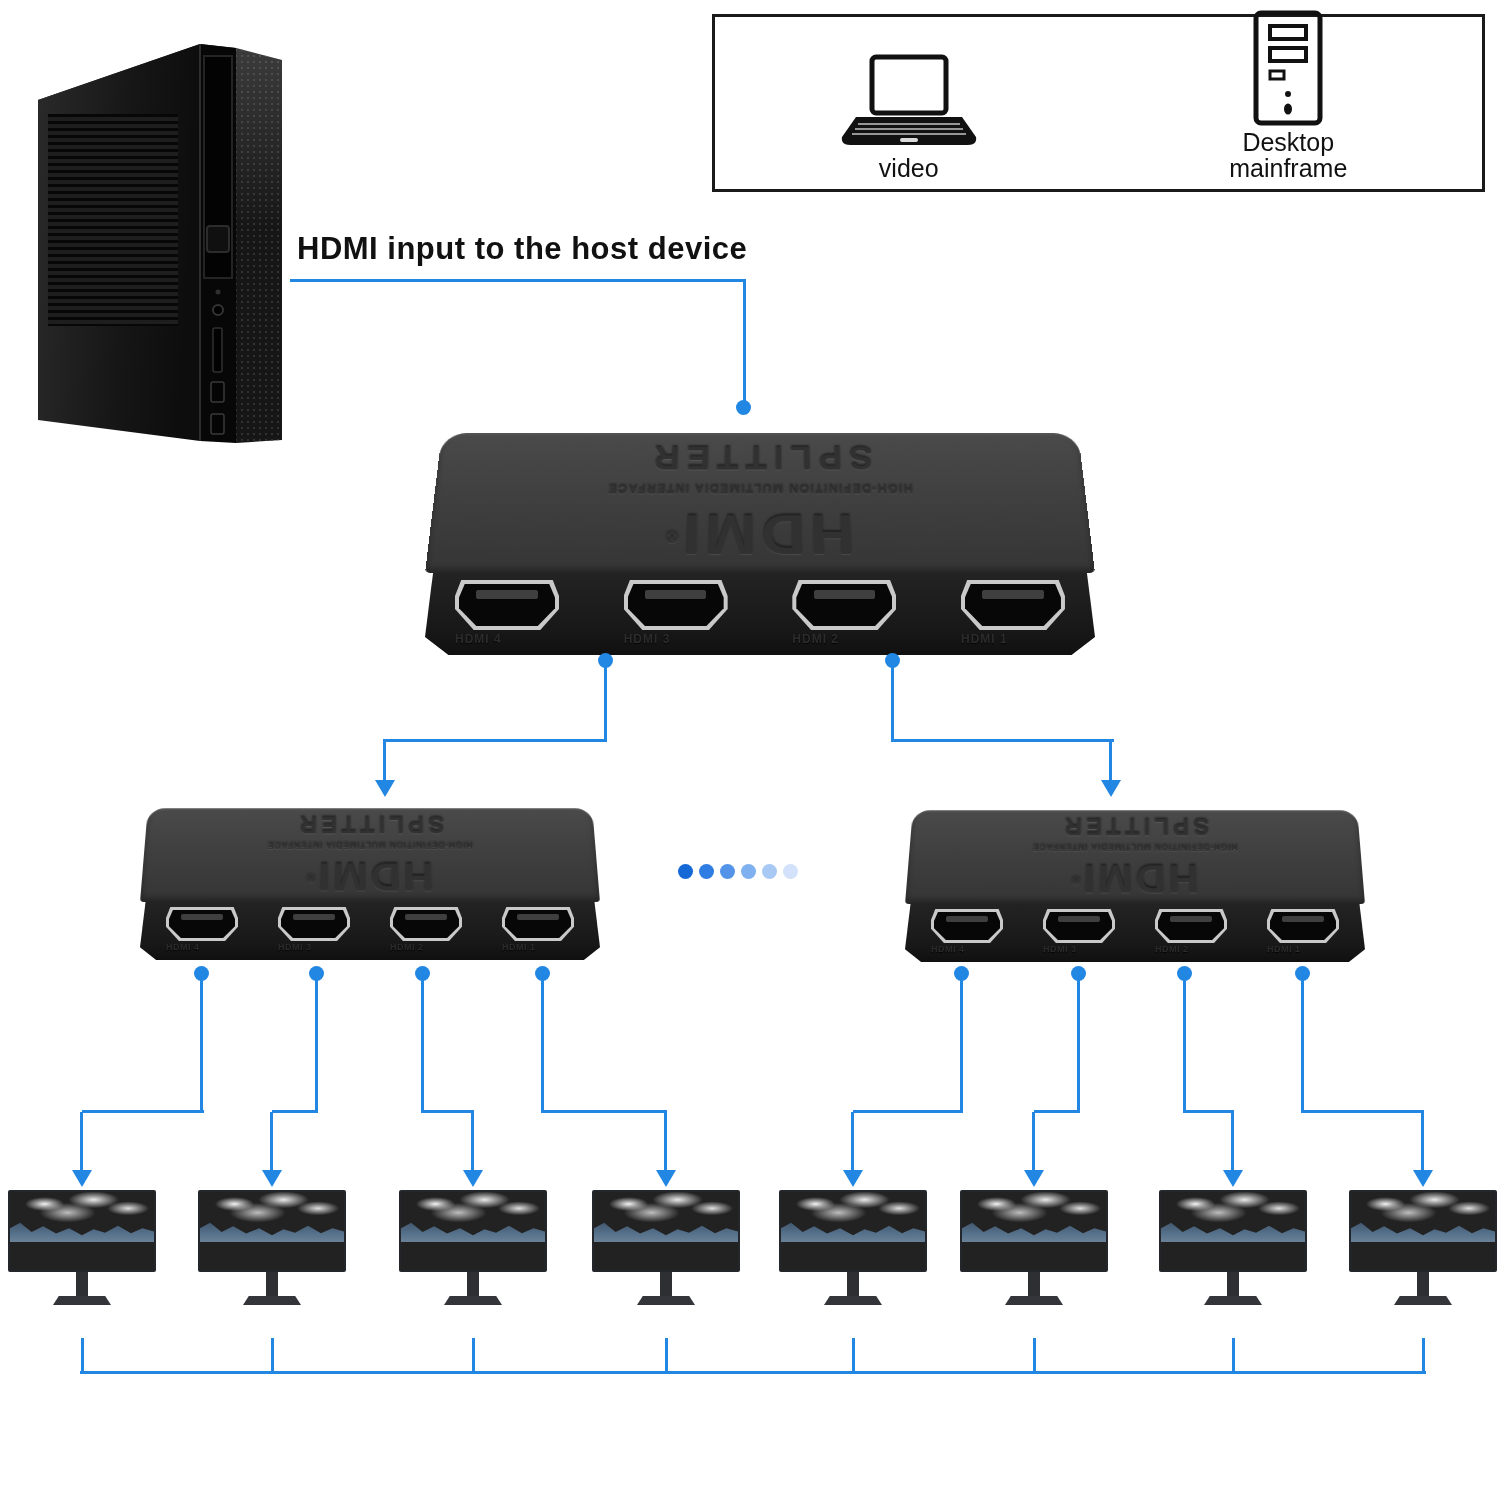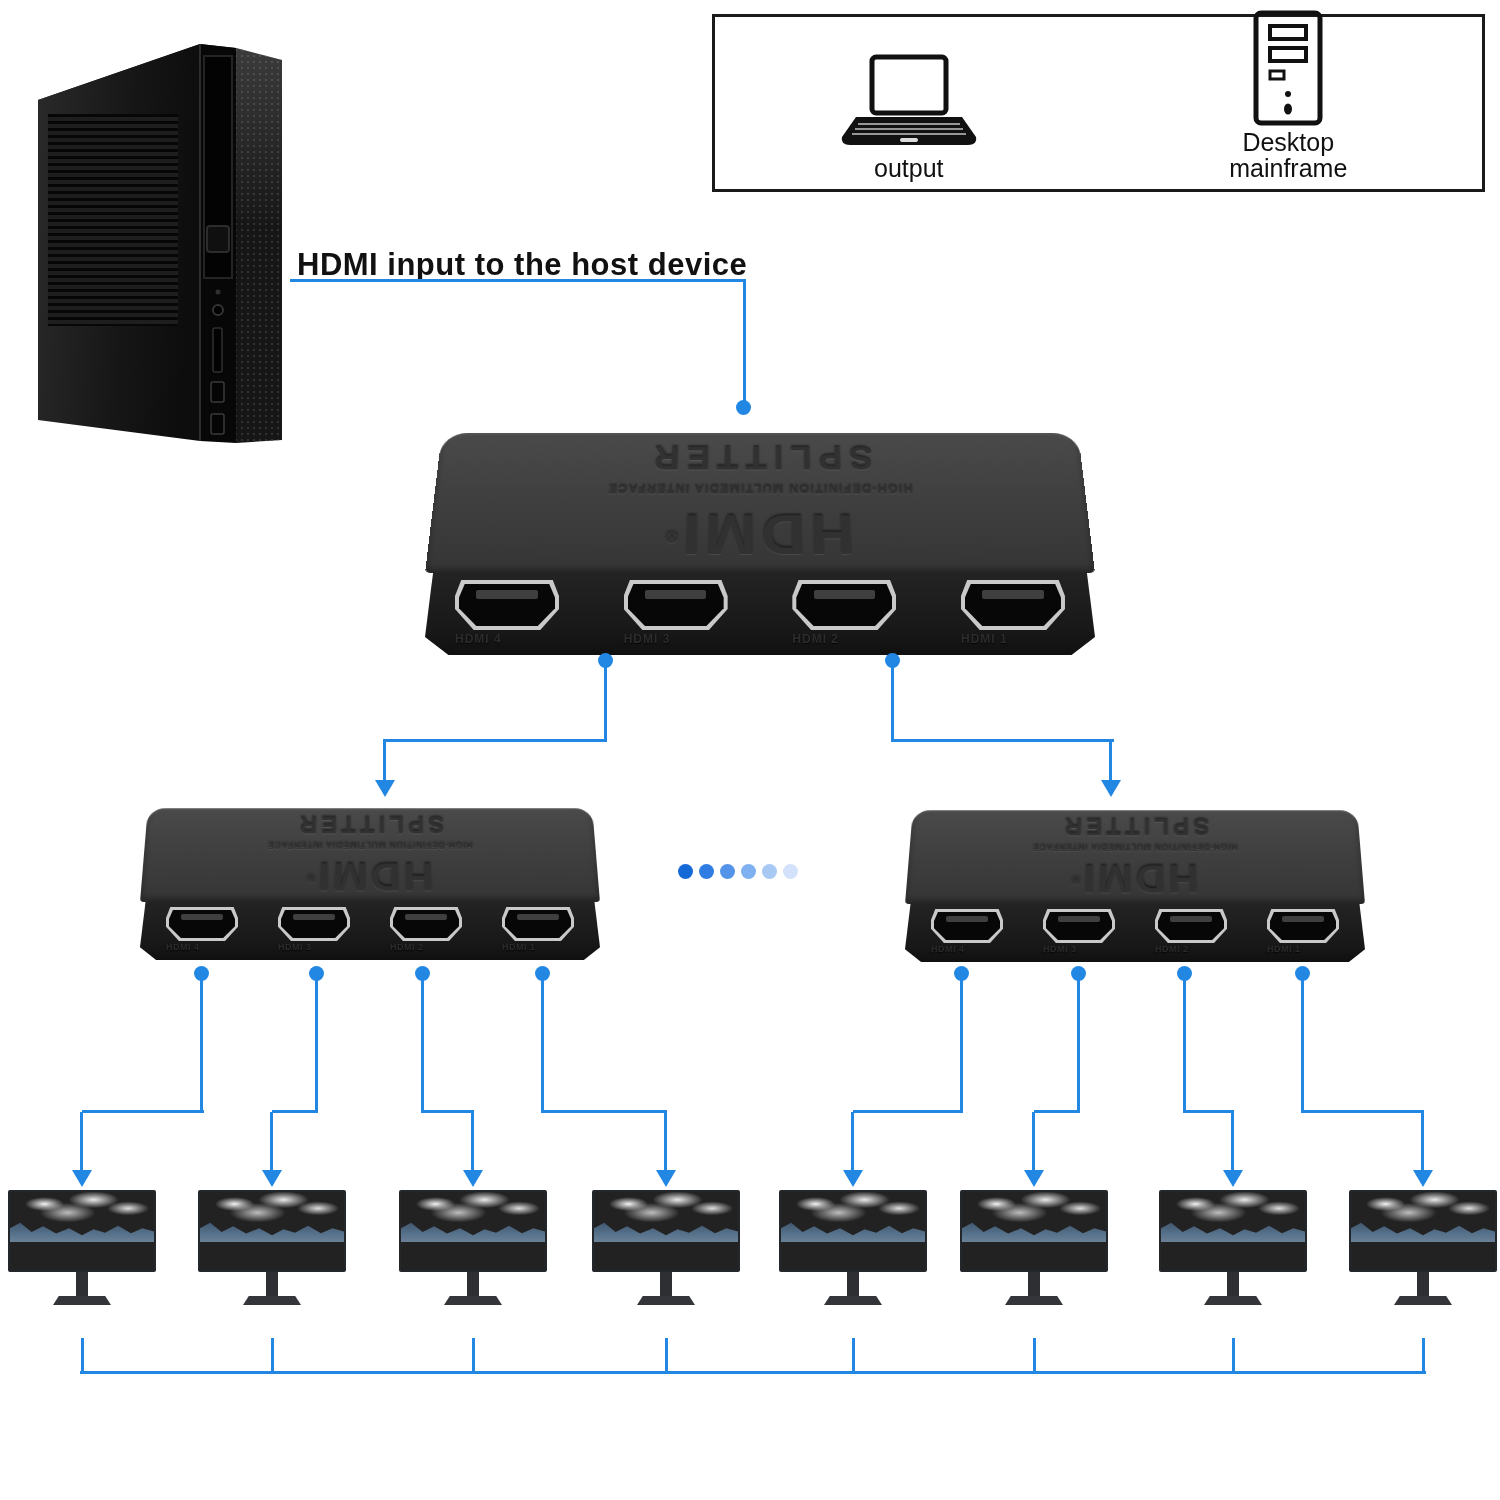--- a/index.html
+++ b/index.html
@@ -1,21 +1,21 @@
 <!DOCTYPE html>
 <html style="--accent: #2287E2;"><head>
 <meta charset="utf-8">
 <style>
   html,body{margin:0;padding:0;background:#fff;}
   .canvas{position:relative;width:1500px;height:1500px;background:#fff;overflow:hidden;
           font-family:"Liberation Sans","DejaVu Sans",sans-serif;color:#111;}
 
   
   .input-label{position:absolute;left:297px;top:231px;font-size:31px;font-weight:bold;
-               letter-spacing:.5px;white-space:nowrap;margin-top:16px;}
+               letter-spacing:.5px;white-space:nowrap;}
   .output-label{position:absolute;left:0;top:1392px;width:100%;text-align:center;
                 font-size:37px;font-weight:bold;letter-spacing:.5px;}
 
   
   .legend{position:absolute;left:712px;top:14px;width:773px;height:178px;
           border:3px solid #1a1a1a;background:#fff;display:flex;box-sizing:border-box;
           padding:6px 4px 8px 4px;}
   .legend-item{flex:1;display:flex;flex-direction:column;align-items:center;
                justify-content:flex-end;gap:3px;}
   .legend-iconbox{height:114px;display:flex;align-items:flex-end;justify-content:center;}
@@ -150,21 +150,21 @@
       <div class="legend-iconbox">
         <svg width="150" height="98" viewBox="0 0 150 98">
           <rect x="38" y="3" width="74" height="56" rx="4" fill="#fff" stroke="#111" stroke-width="5"></rect>
           <path d="M22,63 L128,63 L142,83 C143,88 140,91 134,91 L16,91 C10,91 7,88 8,83 Z" fill="#111"></path>
           <line x1="24" y1="70" x2="126" y2="70" stroke="#fff" stroke-width="1.4" opacity="0.75"></line>
           <line x1="21" y1="75" x2="129" y2="75" stroke="#fff" stroke-width="1.4" opacity="0.75"></line>
           <line x1="18" y1="80" x2="132" y2="80" stroke="#fff" stroke-width="1.4" opacity="0.75"></line>
           <rect x="66" y="84" width="18" height="4" rx="2" fill="#fff" opacity="0.85"></rect>
         </svg>
       </div>
-      <div class="legend-label">output</div>
+      <div class="legend-label">video</div>
     </div>
     <div class="legend-item">
       <div class="legend-iconbox">
         <svg width="72" height="116" viewBox="0 0 72 116">
           <rect x="4" y="3" width="64" height="110" rx="5" fill="none" stroke="#111" stroke-width="5"></rect>
           <rect x="18" y="16" width="36" height="13" fill="none" stroke="#111" stroke-width="4"></rect>
           <rect x="18" y="38" width="36" height="13" fill="none" stroke="#111" stroke-width="4"></rect>
           <rect x="18" y="61" width="14" height="8" fill="none" stroke="#111" stroke-width="3"></rect>
           <circle cx="36" cy="84" r="3" fill="#111"></circle>
           <ellipse cx="36" cy="99" rx="4" ry="5.5" fill="#111"></ellipse>

